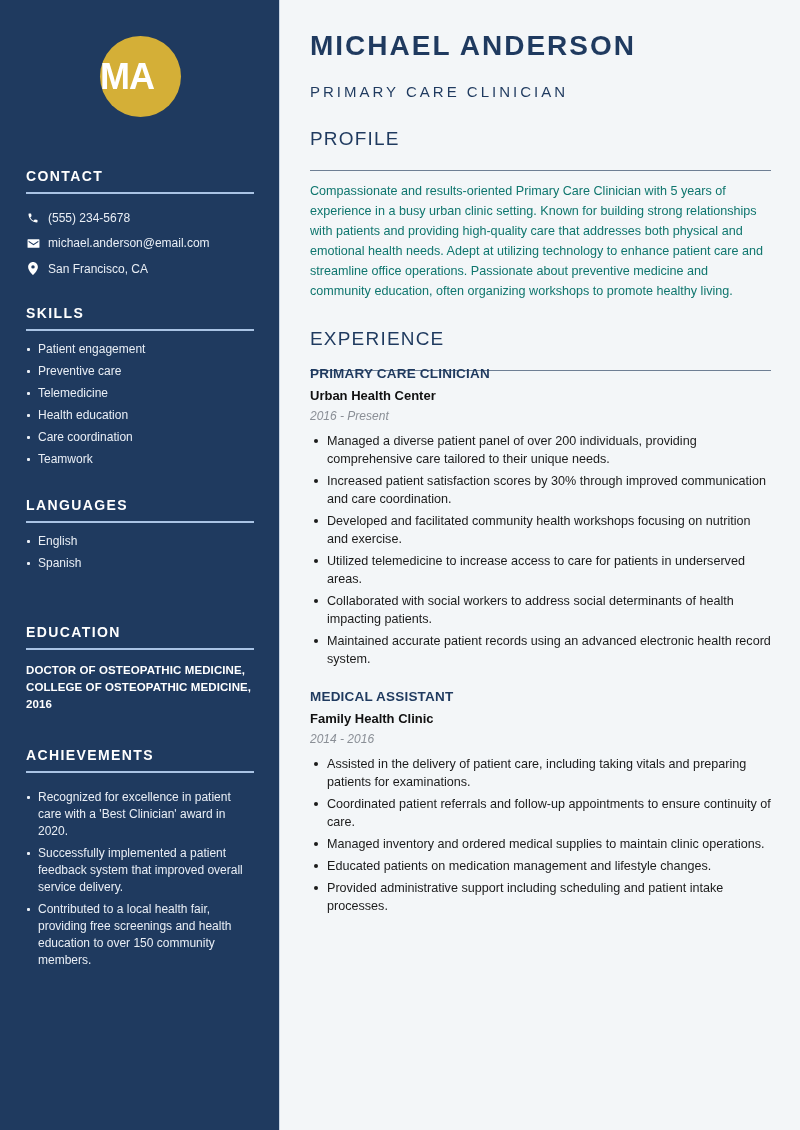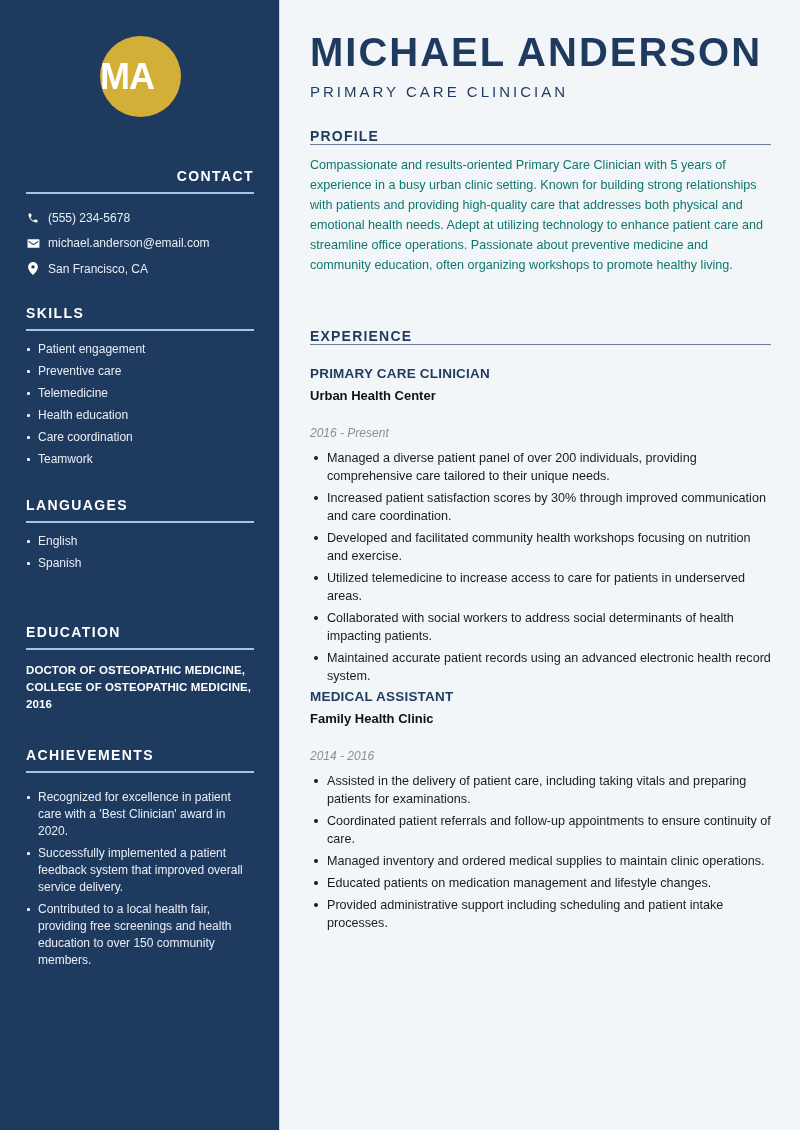--- a/index.html
+++ b/index.html
@@ -48,59 +48,59 @@
   }
   .ach li { margin-bottom: 5px; }
   .edu-text {
     margin-top: 12px; font-size: 11.5px; font-weight: 700;
     line-height: 17px; color: #ffffff; letter-spacing: 0.1px;
   }
 
   .main { position: absolute; left: 310px; top: 0; width: 461px; color: #1b1b1b; }
   .name {
     position: absolute; top: 30px; left: 0;
-    font-size: 40px; font-weight: 700; letter-spacing: 2px; color: #1f3a5f;
+    font-size: 28px; font-weight: 700; letter-spacing: 2px; color: #1f3a5f;
     white-space: nowrap;
   }
   .title {
     position: absolute; top: 83px; left: 0;
     font-size: 15px; letter-spacing: 3px; color: #1f3a5f;
   }
   .main-section { position: absolute; left: 0; width: 461px; }
   .main-heading {
-    font-size: 14px; font-weight: 700; letter-spacing: 1.2px;
-    color: #1f3a5f; padding-bottom: 0;
+    font-size: 19px; font-weight: 400; letter-spacing: 1.2px;
+    color: #1f3a5f; padding-bottom: 20px;
     border-bottom: 1.5px solid #6e7f94;
   }
   .profile-text {
     margin-top: 10px; font-size: 12.6px; line-height: 20px; color: #0f766e;
   }
   .job { position: absolute; left: 0; width: 461px; }
   .job-title { font-size: 13.5px; font-weight: 700; color: #1f3a5f; letter-spacing: 0.2px; }
   .job-company { font-size: 13px; font-weight: 700; color: #111; margin-top: 7px; }
-  .job-dates { font-size: 12px; font-style: italic; color: #8a8f96; margin-top: 23px; }
+  .job-dates { font-size: 12px; font-style: italic; color: #8a8f96; margin-top: 6px; }
   .job-bullets { list-style: none; margin-top: 9px; }
   .job-bullets li {
     position: relative; padding-left: 17px;
     font-size: 12.6px; line-height: 18px; color: #1b1b1b; margin-bottom: 4px;
   }
   .job-bullets li::before {
     content: ""; position: absolute; left: 4px; top: 7px;
     width: 4px; height: 4px; border-radius: 50%; background: #1b1b1b;
   }
 </style>
 </head>
 <body>
 
 <aside class="sidebar">
   <div class="avatar">
     <span>MA</span>
   </div>
 
-  <section class="side-section" style="top:168px;text-align:right;">
+  <section class="side-section" style="top:168px;">
     <div class="side-heading">CONTACT</div>
     <ul class="contact-list">
       <li class="contact-item">
         <span class="ic">
           <svg width="12" height="12" viewBox="0 0 24 24">
               <path fill="#ffffff" d="M6.6 10.8c1.4 2.8 3.8 5.1 6.6 6.6l2.2-2.2c.3-.3.7-.4 1-.2 1.1.4 2.3.6 3.6.6.6 0 1 .4 1 1V20c0 .6-.4 1-1 1C10.6 21 3 13.4 3 4c0-.6.4-1 1-1h3.5c.6 0 1 .4 1 1 0 1.3.2 2.5.6 3.6.1.3 0 .7-.2 1L6.6 10.8z"></path>
             </svg>
         </span>
         <span>(555) 234-5678</span>
       </li>

